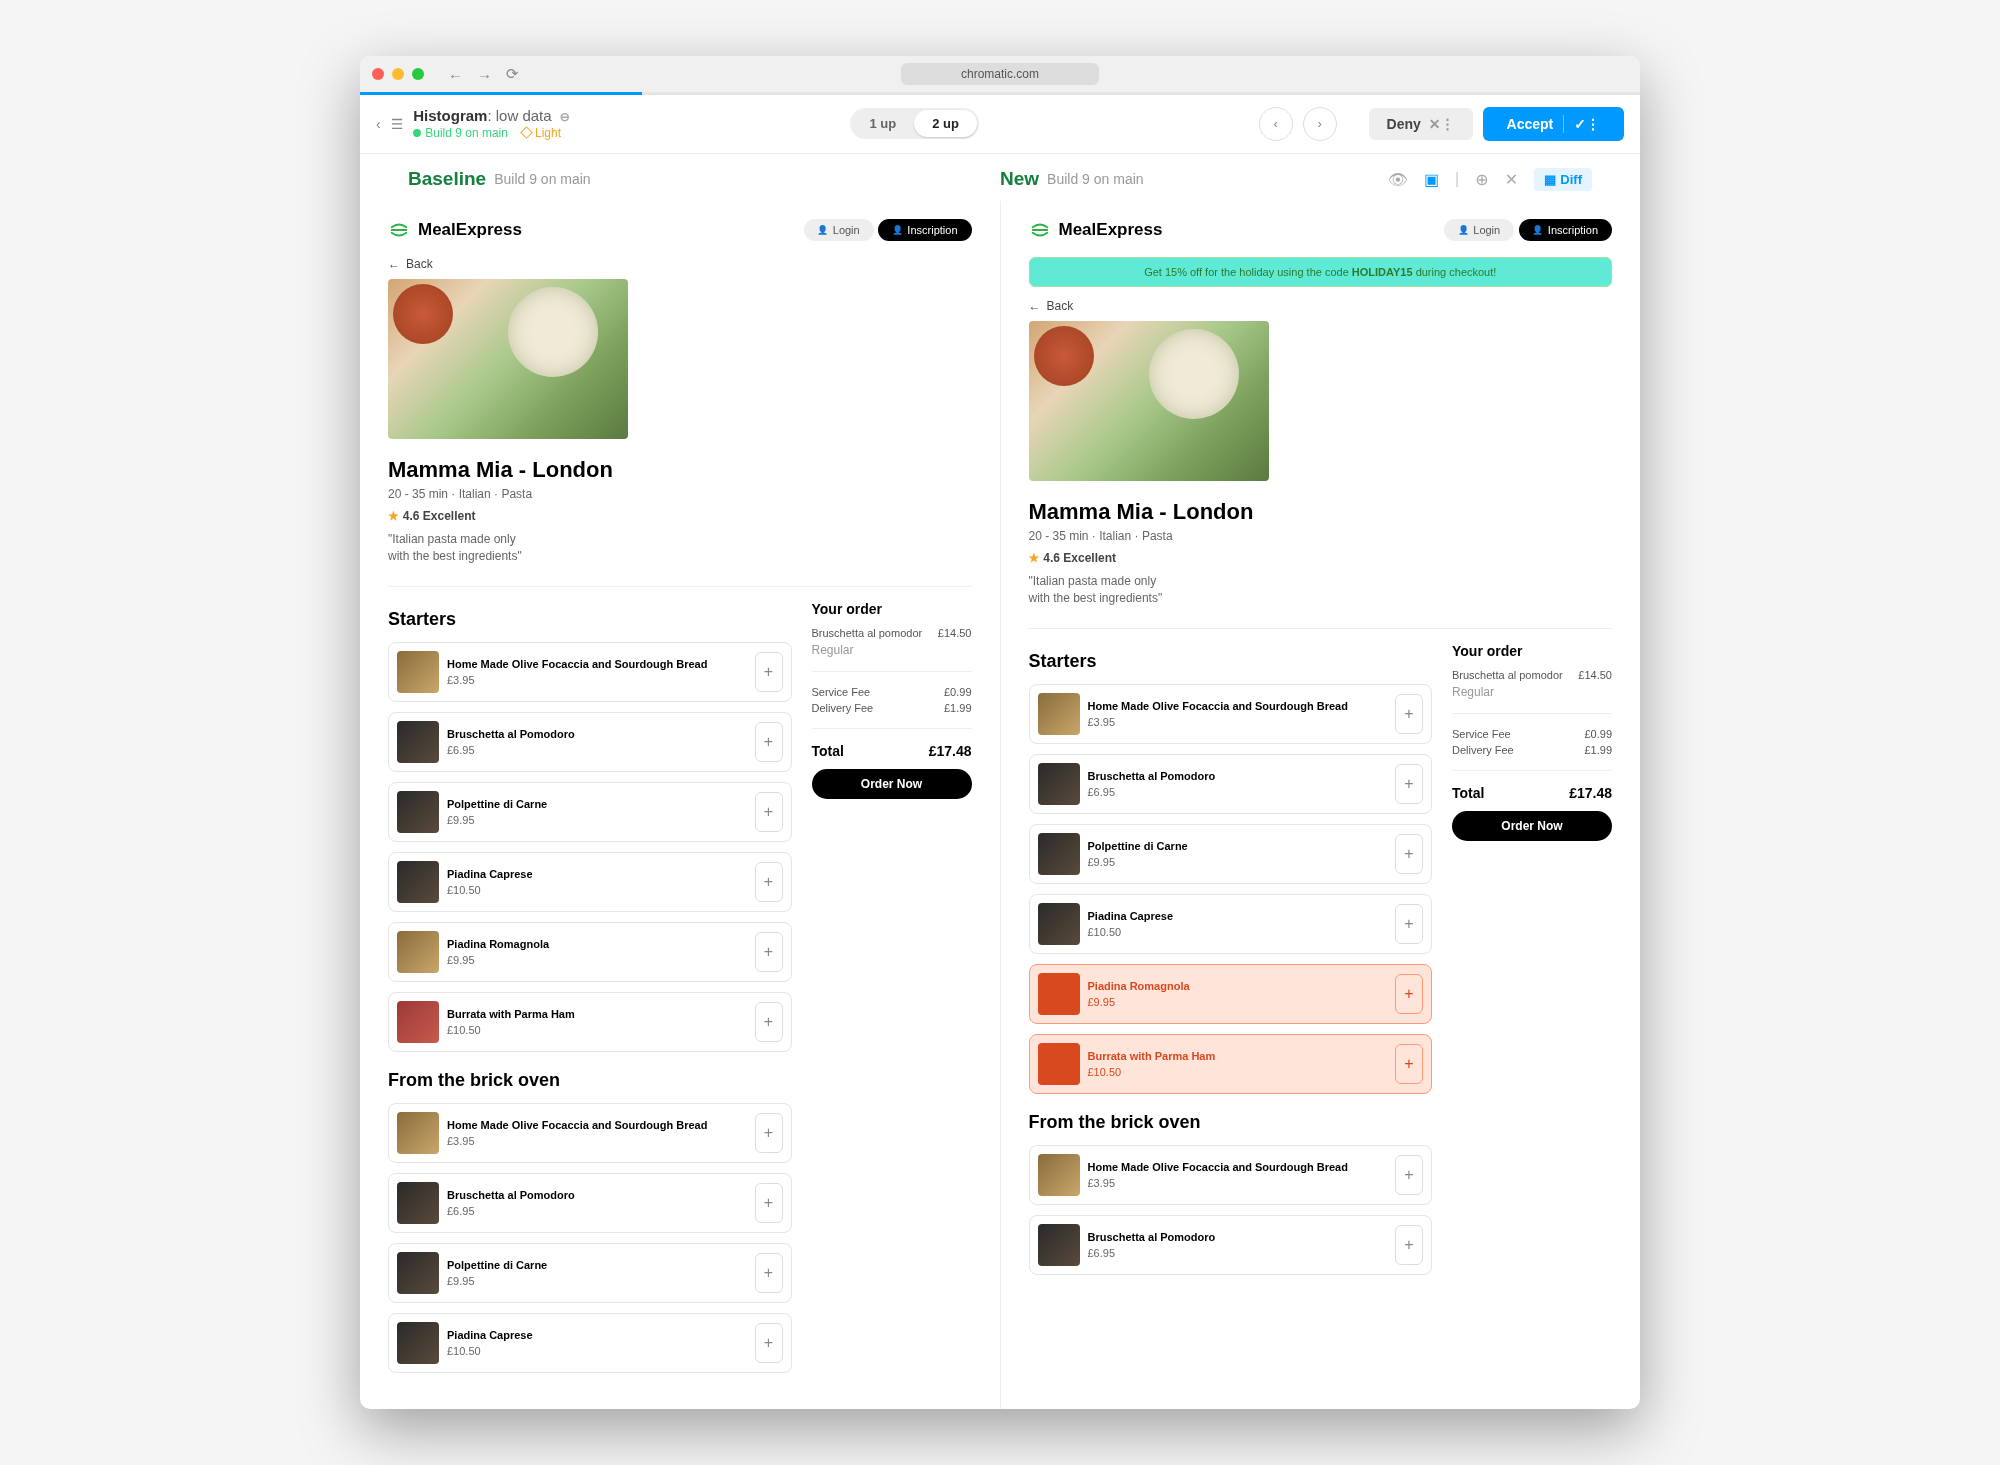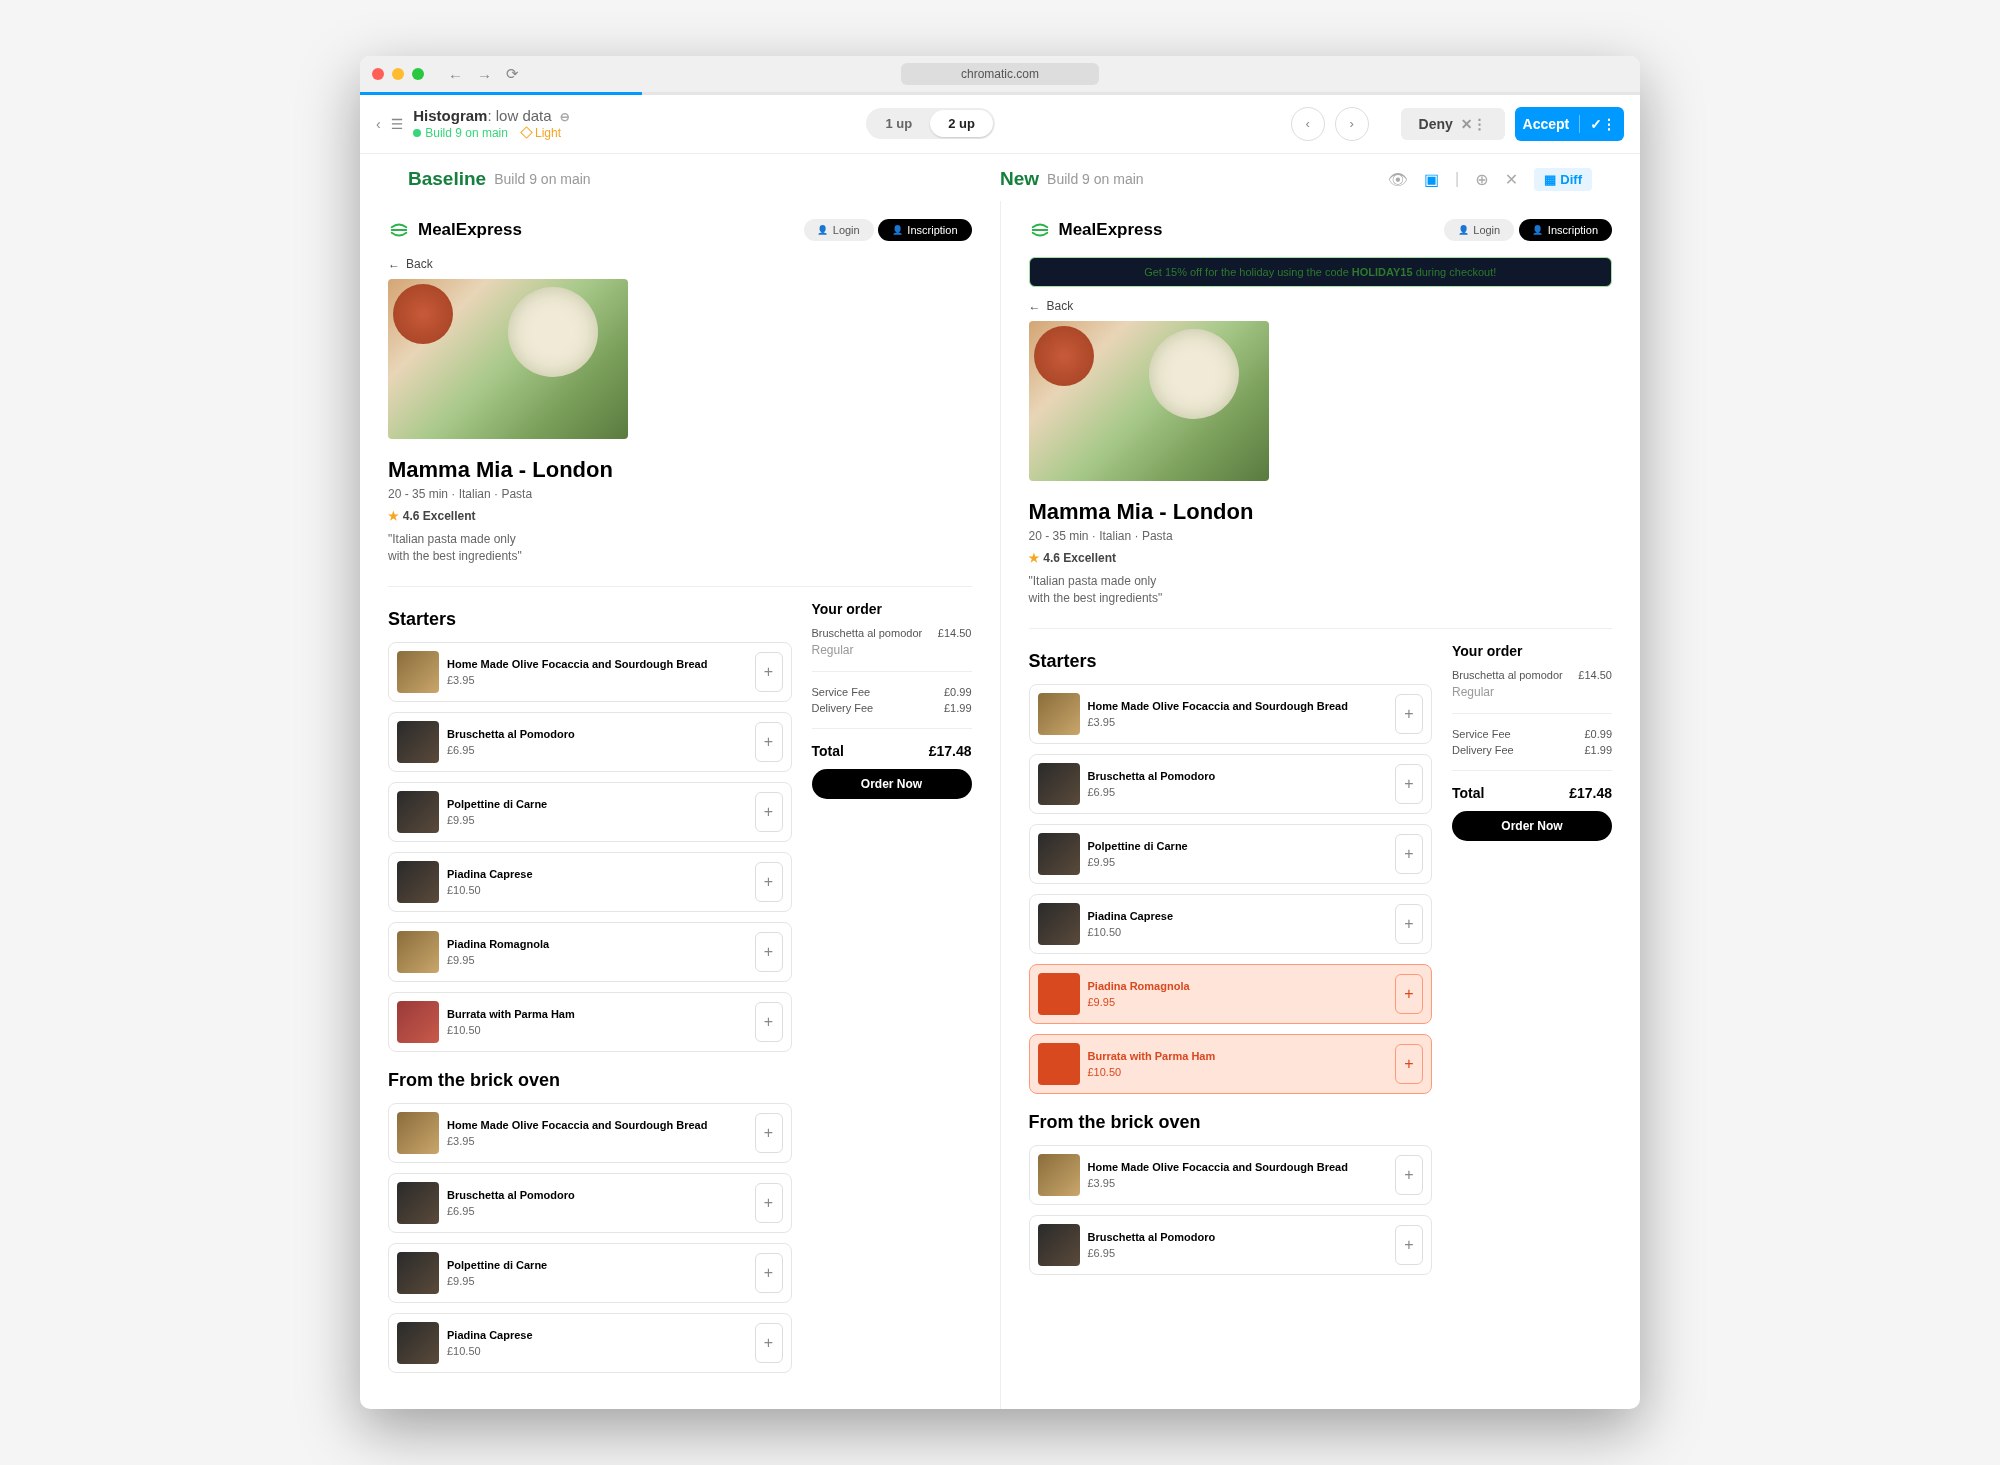--- a/index.html
+++ b/index.html
@@ -89,21 +89,21 @@
   padding: 8px 18px;
   background: #eee;
   border-radius: 6px;
   font-size: 14px;
   font-weight: 600;
   color:#444;
   display:flex; align-items:center; gap:8px;
   cursor:pointer;
 }
 .accept-btn {
-  padding: 8px 8px;
+  padding: 8px 24px;
   background: #0099ff;
   color:#fff;
   border-radius: 6px;
   font-size: 14px;
   font-weight: 600;
   display:flex; align-items:center; gap:10px;
   cursor:pointer;
 }
 .divider-v { width:1px; height:18px; background: rgba(255,255,255,.4); }
 
@@ -136,21 +136,21 @@
   border-radius: 16px;
   padding: 5px 14px;
   font-size: 11px;
   display:inline-flex; align-items:center; gap:4px;
   cursor:pointer;
 }
 .pill-light { background:#eee; color:#555; }
 .pill-dark { background:#000; color:#fff; }
 
 .promo-banner {
-  background:#0f172a;
+  background:#5eead4;
   border:1px solid #a5e0a5;
   border-radius:6px;
   padding:8px;
   text-align:center;
   font-size:11px;
   color:#2d7a2d;
   margin-bottom:12px;
 }
 
 .back-link { font-size:12px; color:#444; display:flex; align-items:center; gap:6px; margin-bottom:8px; cursor:pointer; }

